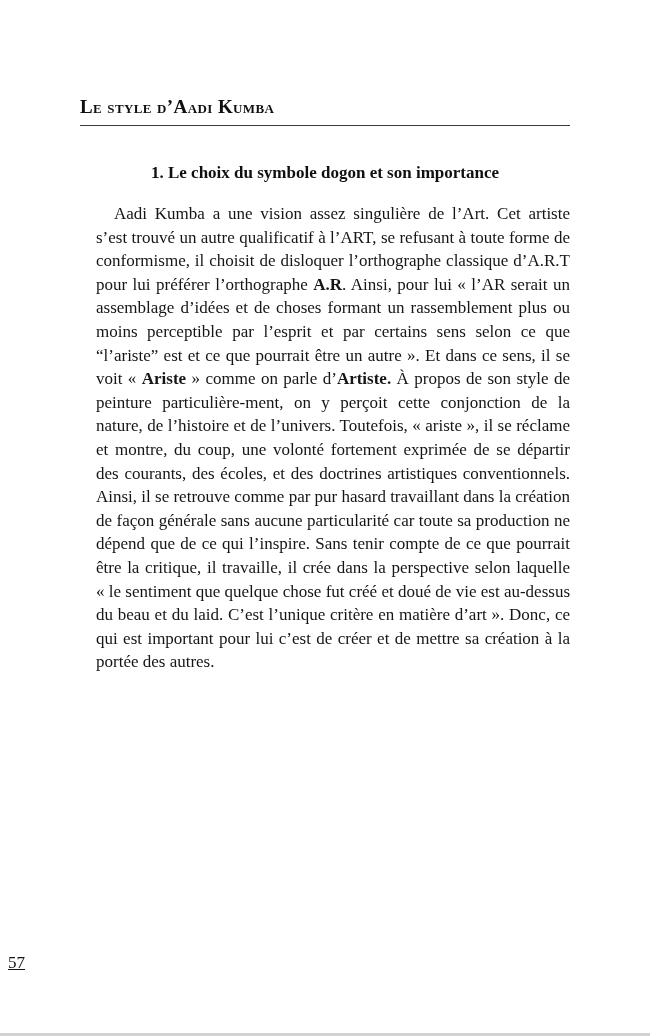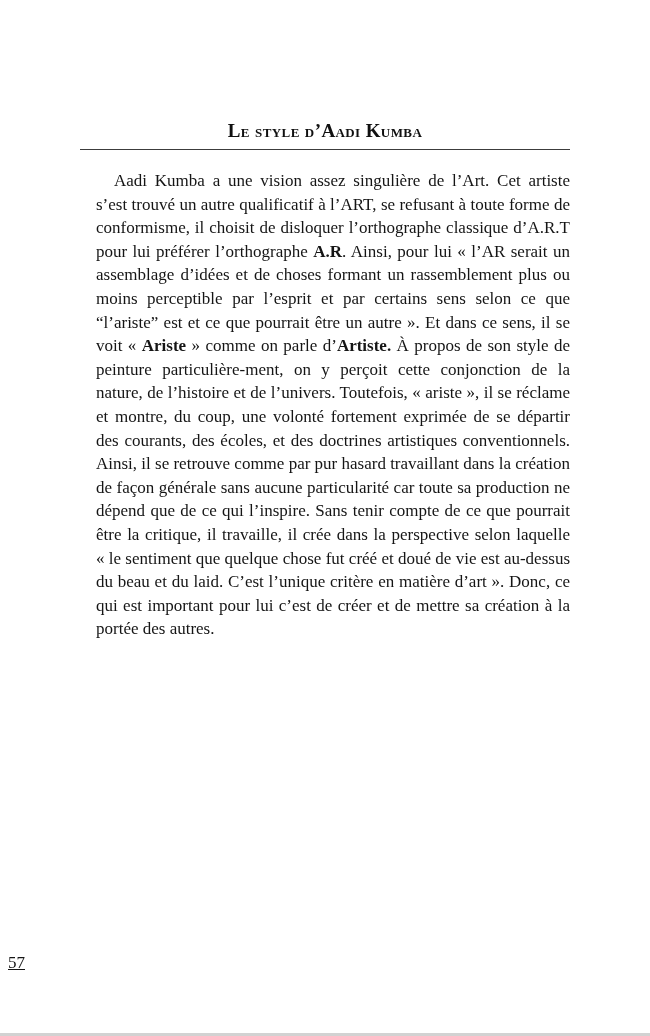--- a/index.html
+++ b/index.html
@@ -16,22 +16,22 @@
     color: #121212;
     overflow: hidden;
   }
   .content {
     position: absolute;
     left: 80px;
     top: 0;
     width: 490px;
   }
   .running-header {
-    margin-top: 120px;
-    text-align: center;
+    margin-top: 96px;
+    text-align: left;
     font-weight: 700;
     font-size: 19px;
     font-variant: small-caps;
     letter-spacing: 0.4px;
     color: #101010;
   }
   .header-rule {
     margin-top: 7px;
     height: 1px;
     background: #3c3c3c;
@@ -73,17 +73,18 @@
     background: #d2d2d2;
   }
 </style>
 </head>
 <body>
 
 <div class="page">
   <div class="content">
     <div class="running-header"><span>Le style d’Aadi Kumba</span></div>
     <div class="header-rule"></div>
+    <div class="section-heading">1. Le choix du symbole dogon et son importance</div>
     <p class="body-text"><span>Aadi Kumba a une vision assez singulière de l’Art. Cet artiste s’est trouvé un autre qualificatif à l’ART, se refusant à toute forme de conformisme, il choisit de disloquer l’orthographe classique d’A.R.T pour lui préférer l’orthographe </span><span class="b">A.R</span><span>. Ainsi, pour lui «&nbsp;l’AR serait un assemblage d’idées et de choses formant un rassemblement plus ou moins perceptible par l’esprit et par certains sens selon ce que “l’ariste” est et ce que pourrait être un autre&nbsp;». Et dans ce sens, il se voit «&nbsp;</span><span class="b">Ariste</span><span>&nbsp;» comme on parle d’</span><span class="b">Artiste.</span><span> À propos de son style de peinture particulière-ment, on y perçoit cette conjonction de la nature, de l’histoire et de l’univers. Toutefois, «&nbsp;ariste&nbsp;», il se réclame et montre, du coup, une volonté fortement exprimée de se départir des courants, des écoles, et des doctrines artistiques conventionnels. Ainsi, il se retrouve comme par pur hasard travaillant dans la création de façon générale sans aucune particularité car toute sa production ne dépend que de ce qui l’inspire. Sans tenir compte de ce que pourrait être la critique, il travaille, il crée dans la perspective selon laquelle «&nbsp;le sentiment que quelque chose fut créé et doué de vie est au-dessus du beau et du laid. C’est l’unique critère en matière d’art&nbsp;». Donc, ce qui est important pour lui c’est de créer et de mettre sa création à la portée des autres.</span></p>
   </div>
   <div class="page-number">57</div>
   <div class="bottom-edge"></div>
 </div>
 
 </body></html>

